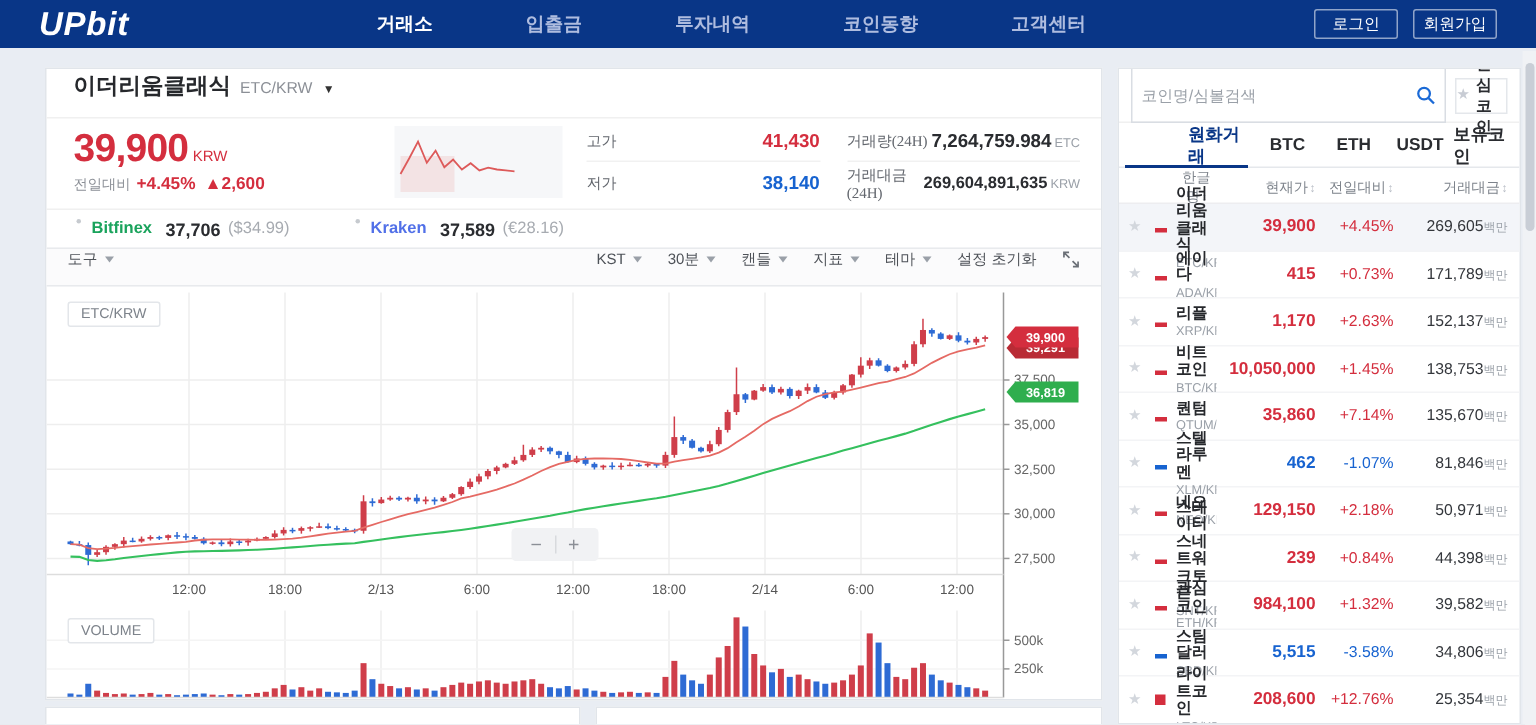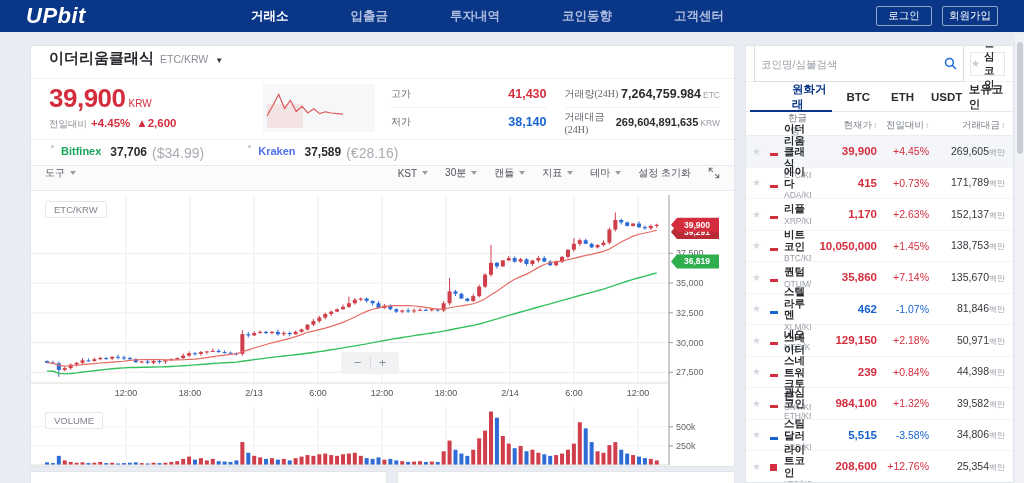--- a/index.html
+++ b/index.html
@@ -47,21 +47,21 @@
   .stat .sv.blue { color:var(--down,#1763d0); }
   .stat .sv i { font-style:normal; font-size:8.5px; color:#9aa0a8; margin-left:2px; font-weight:normal; }
   .stat .sv.small { font-size:11px; }
 
   
   .exchange-row { height:26px; border-top:1px solid #f0f0f0; display:flex; align-items:center; padding-left:20px; gap:44px; }
   .ex-item { display:flex; font-size:11px; }
   .exdot { width:3px; height:3px; background:#c6cacf; border-radius:50%; margin-right:7px; }
   .ex-name { font-weight:bold; }
   .ex-price { font-size:12px; font-weight:bold; color:#2a2c30; margin-left:9px; }
-  .ex-sub { font-size:14px; color:#a7abb1; margin-left:5px; }
+  .ex-sub { font-size:11px; color:#a7abb1; margin-left:5px; }
 
   
   .chart-toolbar { height:26px; background:#fbfbfc; border-top:1px solid #e8eaed; border-bottom:1px solid #e8eaed;
                    display:flex; align-items:flex-start; padding:0 14px; font-size:10px; color:#4e5258; }
   .tb-item { display:flex; align-items:center; cursor:pointer; }
   .tb-right { margin-left:auto; display:flex; align-items:center; gap:17px; }
   .tri { width:0; height:0; border-left:3px solid transparent; border-right:3px solid transparent;
          border-top:4px solid #9aa0a8; display:inline-block; margin-left:5px; }
   .tb-reset { cursor:pointer; }
   .expand-ic { cursor:pointer; display:flex; align-items:center; }

